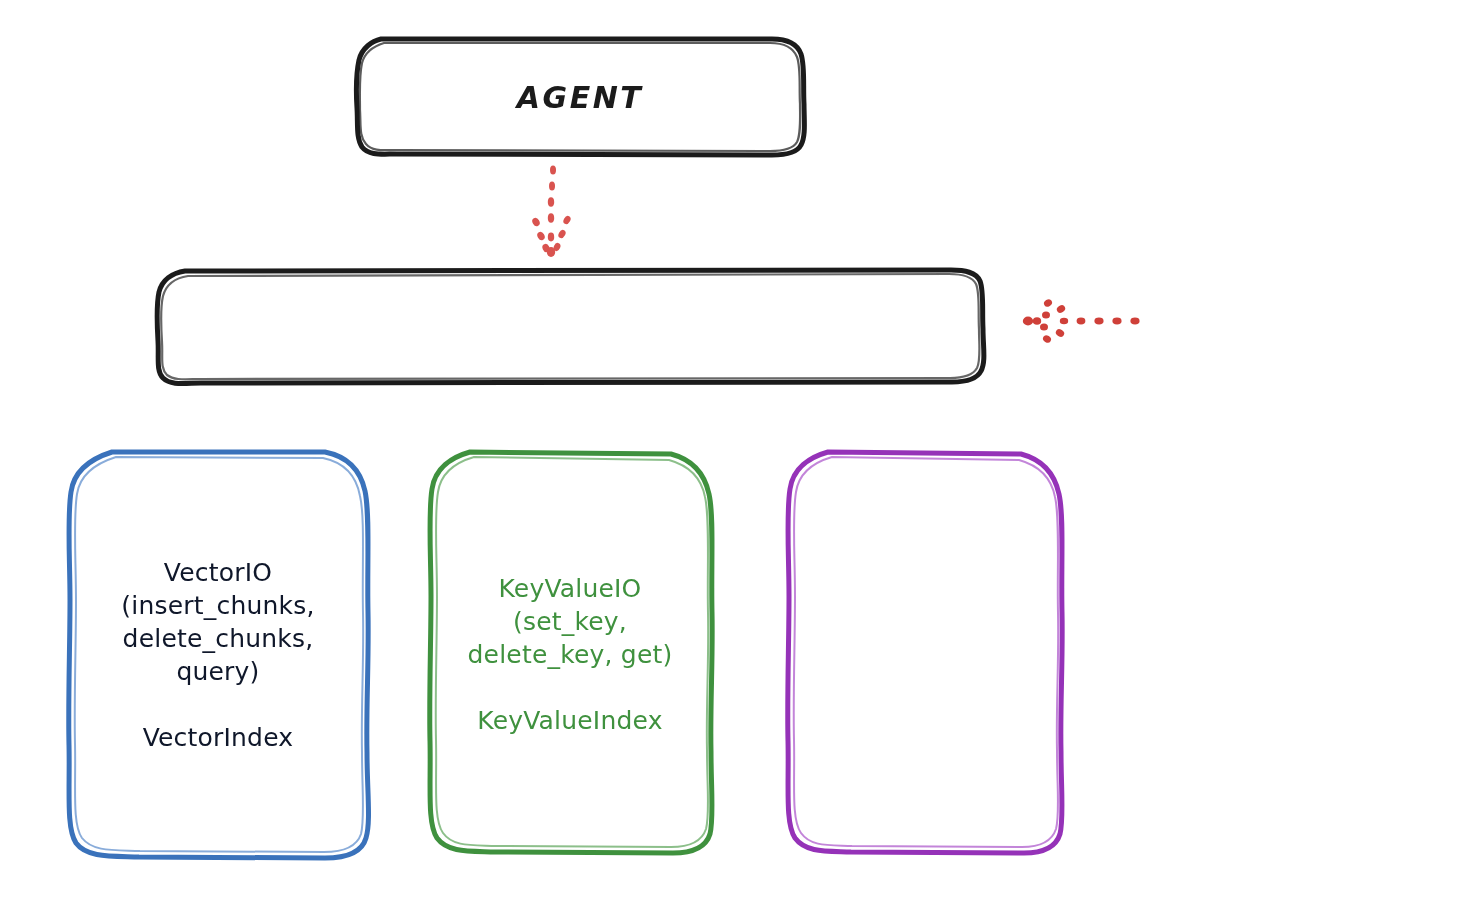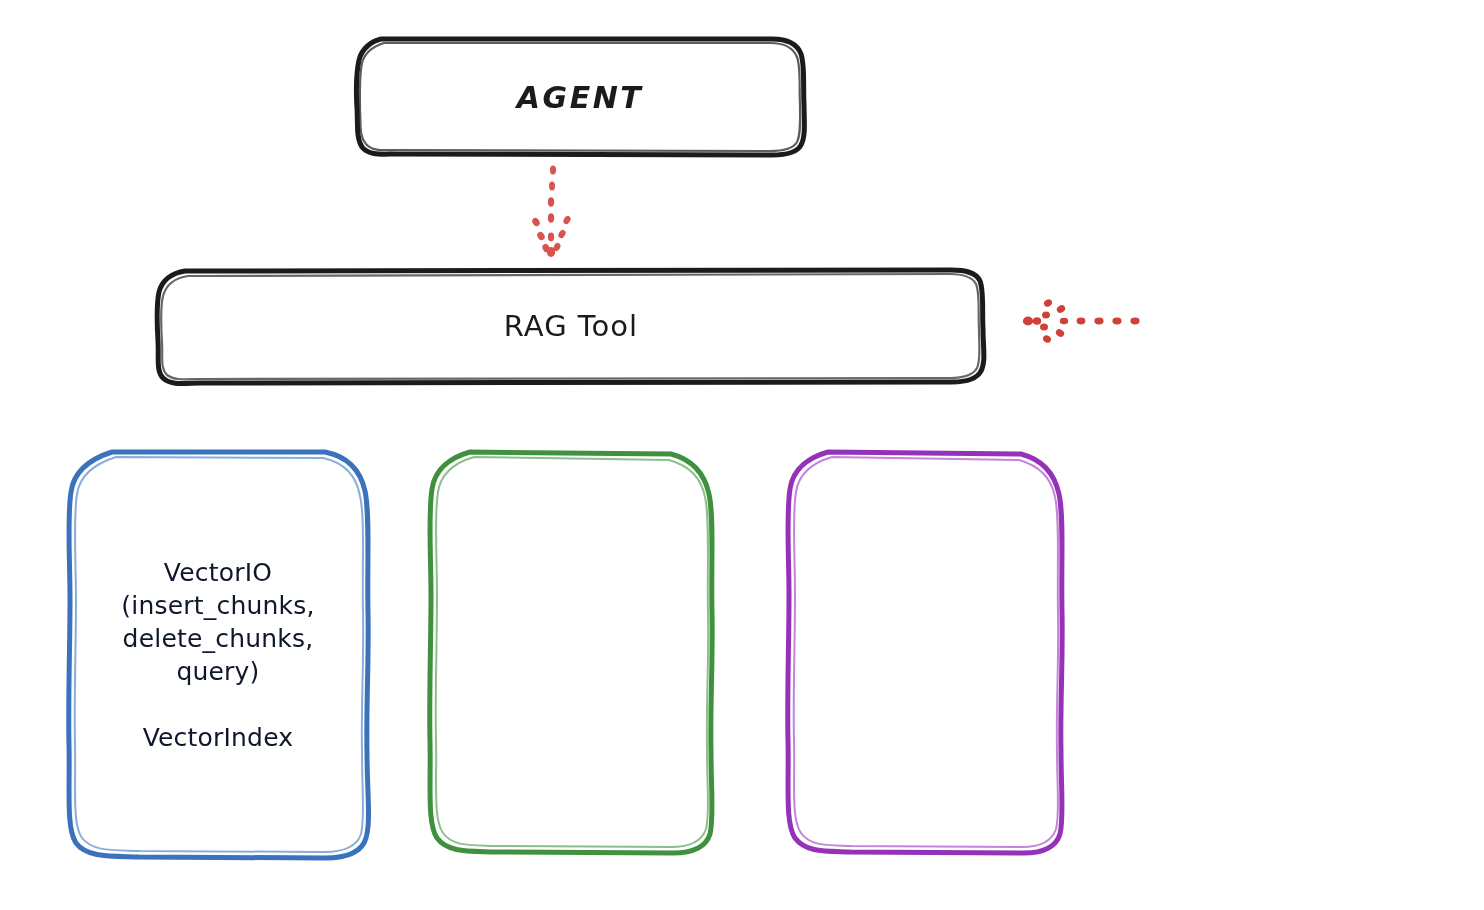--- a/index.html
+++ b/index.html
@@ -221,29 +221,33 @@
       <ellipse cx="1037" cy="321" rx="4.2" ry="3.8"></ellipse>
 
       <ellipse cx="1028" cy="321" rx="5.2" ry="4.4"></ellipse>
     </g>
   </svg>
 
   <div class="node" id="node-agent">
     <div class="label">AGENT</div>
   </div>
 
-  <div class="node" id="node-ragtool">
-    <div class="label">RAG Tool</div>
-  </div>
 
   <div class="node provider" id="node-vectorio">
     <div class="label">VectorIO
 (insert_chunks,
 delete_chunks,
 query)
 
 VectorIndex</div>
   </div>
 
+  <div class="node provider" id="node-keyvalueio">
+    <div class="label">KeyValueIO
+(set_key,
+delete_key, get)
+
+KeyValueIndex</div>
+  </div>
 
 
 
 </div>
 
 </body></html>

